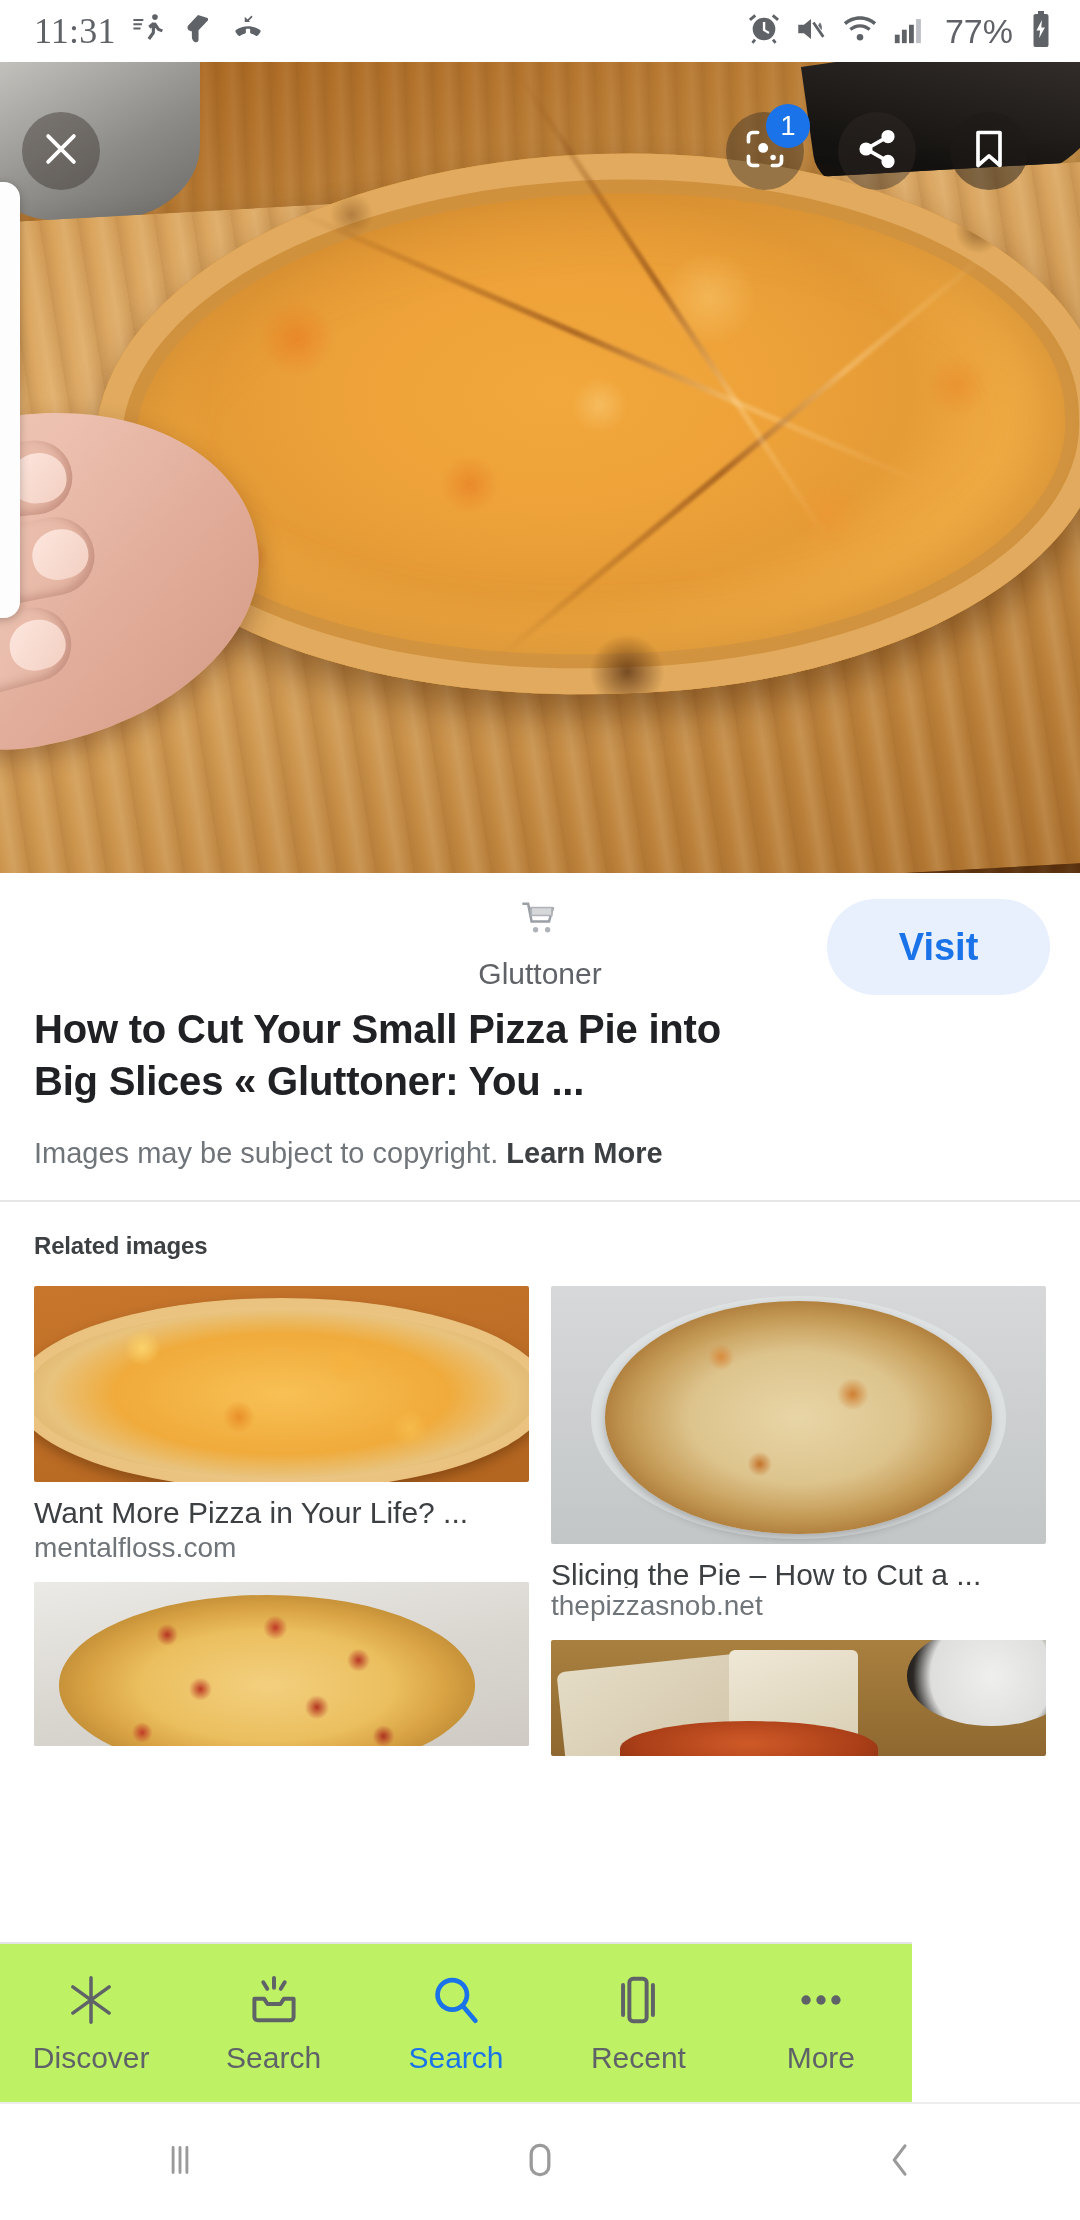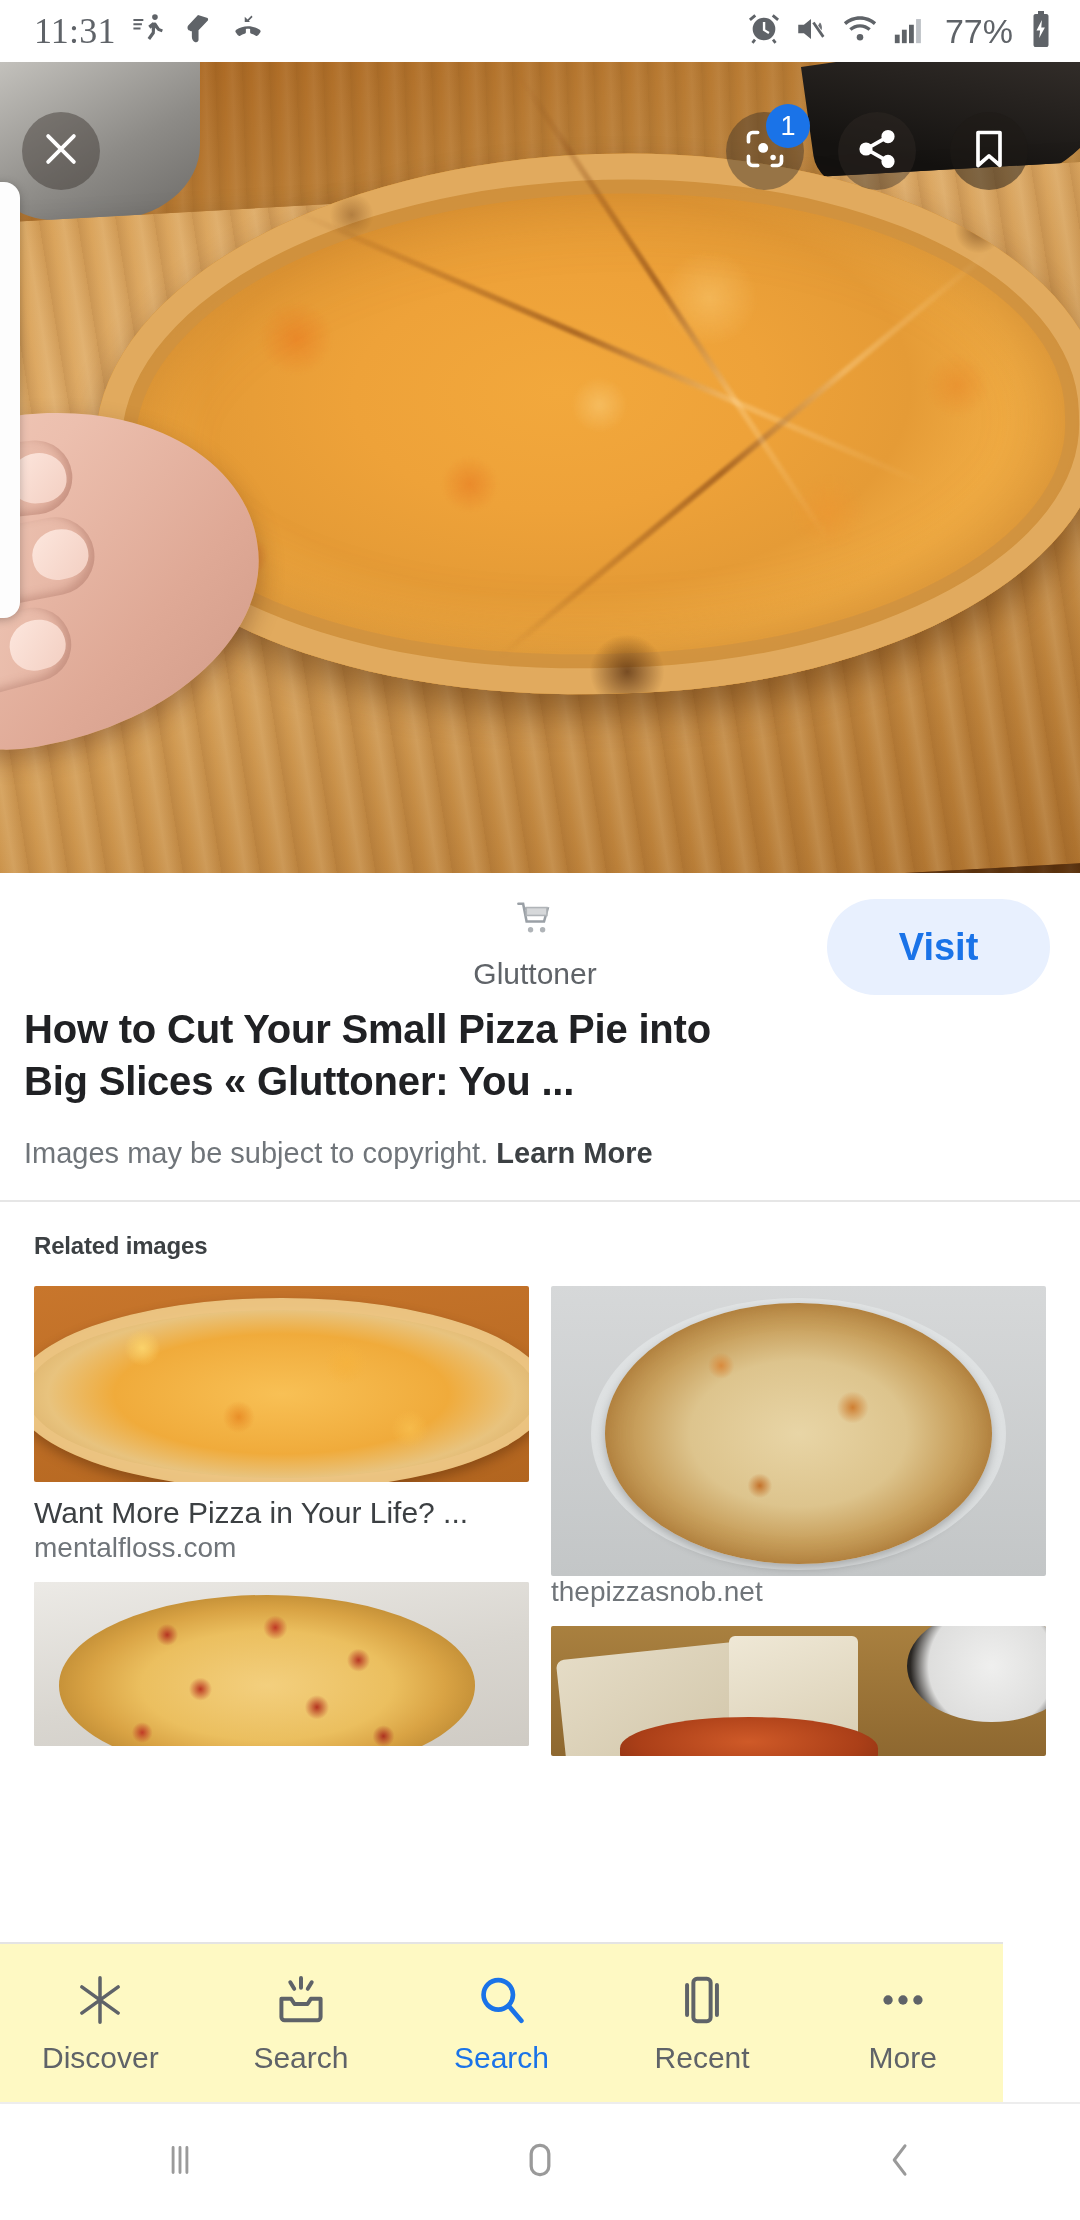--- a/index.html
+++ b/index.html
@@ -167,21 +167,21 @@
     position:absolute; right:-6px; top:-8px;
     width:44px; height:44px; border-radius:50%;
     background:#1a73e8; color:#fff;
     font-size:27px; font-weight:400;
     display:flex; align-items:center; justify-content:center;
     z-index:2;
   }
 
   
   .info{
-    padding:26px 34px 30px 24px;
+    padding:26px 34px 30px 34px;
     background:#fff; position:relative;
   }
   .src-row{ display:flex; align-items:center; gap:16px; margin-bottom:12px;flex-direction:column; }
   .src-name{ font-size:30px; color:#5f6368; }
   .res-title{
     font-size:40px; line-height:1.30;
     color:#202124; font-weight:700;
     letter-spacing:-.2px;
     max-width:720px;
   }
@@ -283,24 +283,24 @@
   }
   .t-d .pie{
     position:absolute; left:14%; bottom:-18%; width:52%; height:48%;
     border-radius:50% 50% 40% 40%;
     background:radial-gradient(ellipse at 50% 40%, #cf5a28 0%, #ab3f18 60%, #7d2c10 100%);
   }
 
   
   .botnav{
     position:absolute; left:0; bottom:118px;
-    width:1003px; height:160px;
-    background:#fef9c3;
+    width:912px; height:160px;
+    background:#bef264;
     border-top:2px solid #e4e4e4;
-    display:flex; align-items:center;justify-content:flex-end;
+    display:flex; align-items:center;
   }
   .nav-item{
     flex:1; display:flex; flex-direction:column;
     align-items:center; justify-content:center; gap:9px;
     cursor:pointer;
   }
   .nav-label{ font-size:30px; color:#5f6368; }
   .nav-item.active .nav-label{ color:#1a73e8; }
 
   
@@ -491,20 +491,21 @@
         <div class="box"></div>
         <div class="pz"></div>
       </div>
     </div>
 
     <div class="col">
       <div class="thumb t-b">
         <div class="pan"></div>
         <div class="pz"></div>
       </div>
+      <div class="cap">Slicing the Pie – How to Cut a ...</div>
       <div class="dom">thepizzasnob.net</div>
 
       <div class="thumb t-d">
         <div class="paper"></div>
         <div class="paper2"></div>
         <div class="plate"></div>
         <div class="pie"></div>
       </div>
     </div>
   </div>

